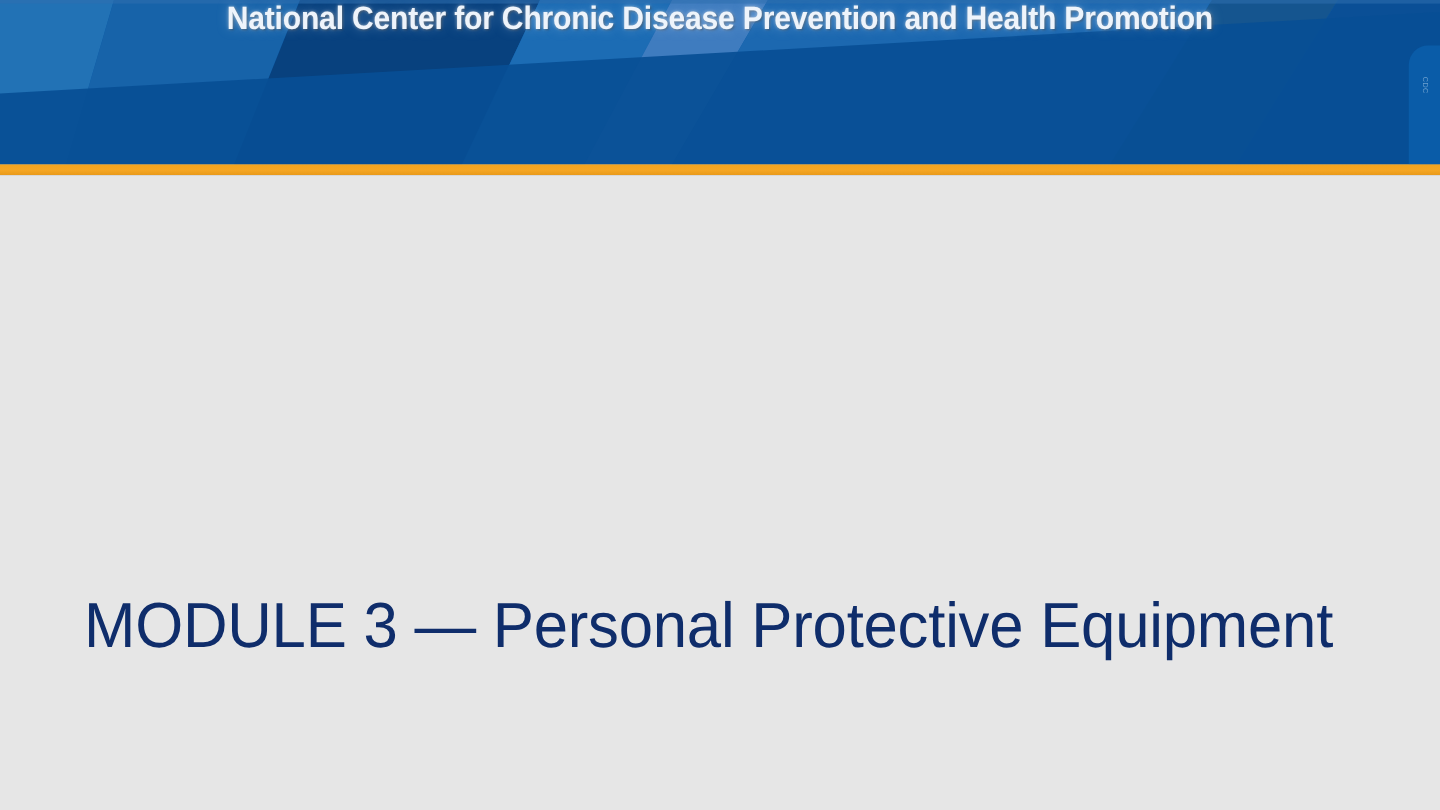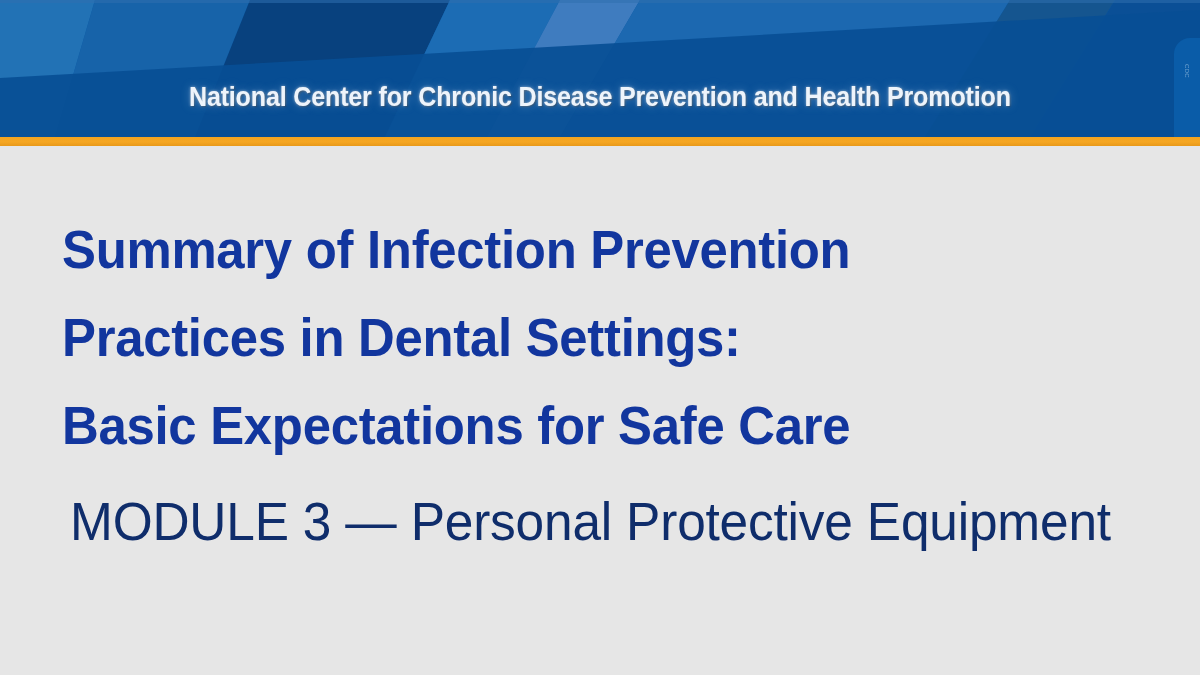--- a/index.html
+++ b/index.html
@@ -64,21 +64,20 @@
     font-family: "Liberation Sans", sans-serif;
   }
 
   .banner-title {
     position: absolute;
     left: 0;
     top: 0;
     width: 1200px;
     height: 137px;
     display: flex;
-    align-items: flex-end;
     justify-content: center;
     padding-bottom: 24px;
     box-sizing: border-box;
     pointer-events: none;
   }
   .banner-title span {
     font-family: "Liberation Sans", sans-serif;
     font-weight: bold;
     font-size: 27px;
     color: #eef4fb;
@@ -185,23 +184,18 @@
     <div class="banner-title">
       <span>National Center for Chronic Disease Prevention and Health Promotion</span>
     </div>
   </div>
 
   <div class="orange-bar"></div>
   <div class="bar-shadow"></div>
 
   <div class="body-area">
 
-    <div class="title-block">
-      <div class="title-line">Summary of Infection Prevention</div>
-      <div class="title-line">Practices in Dental Settings:</div>
-      <div class="title-line">Basic Expectations for Safe Care</div>
-    </div>
 
     <div class="subtitle">MODULE 3 — Personal Protective Equipment</div>
 
   </div>
 
 </div>
 
 </body></html>

